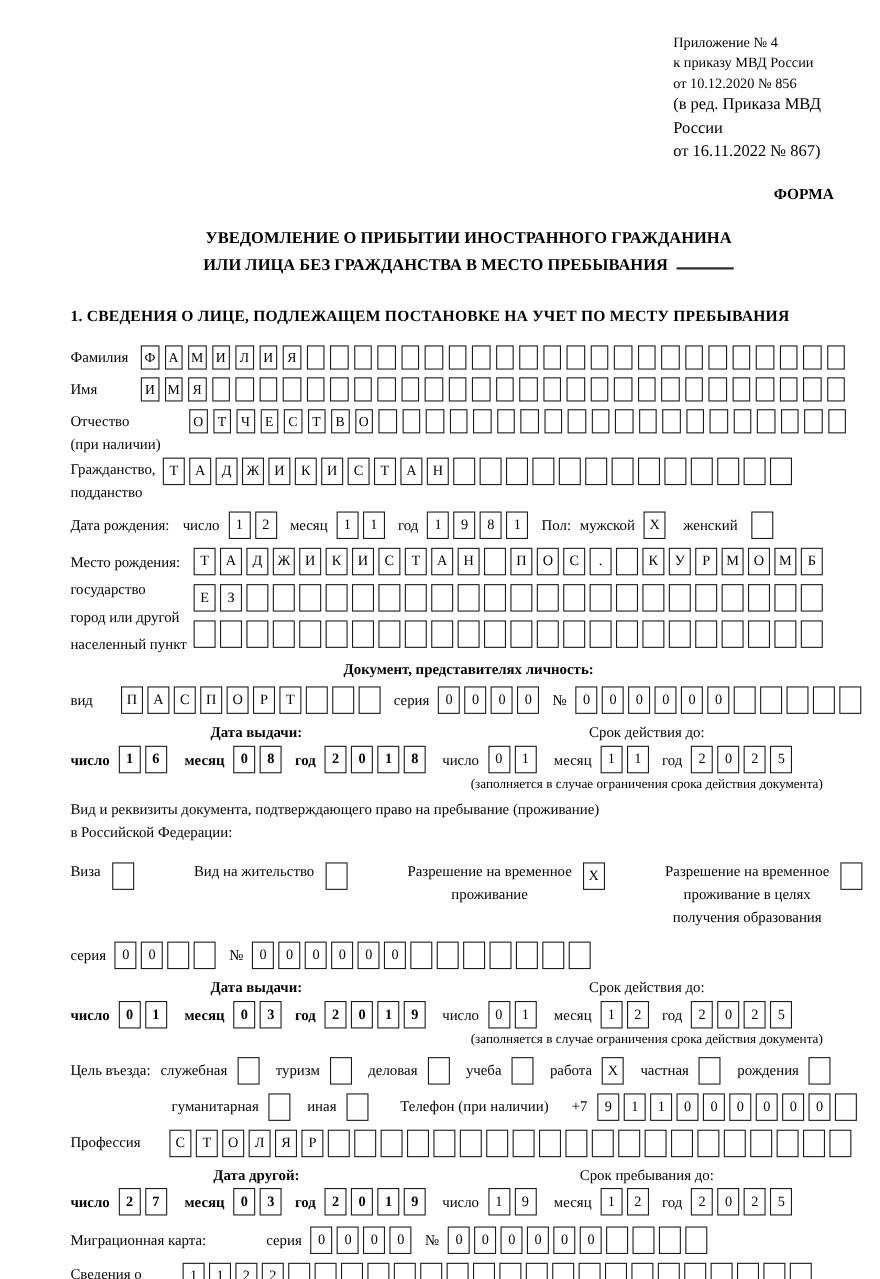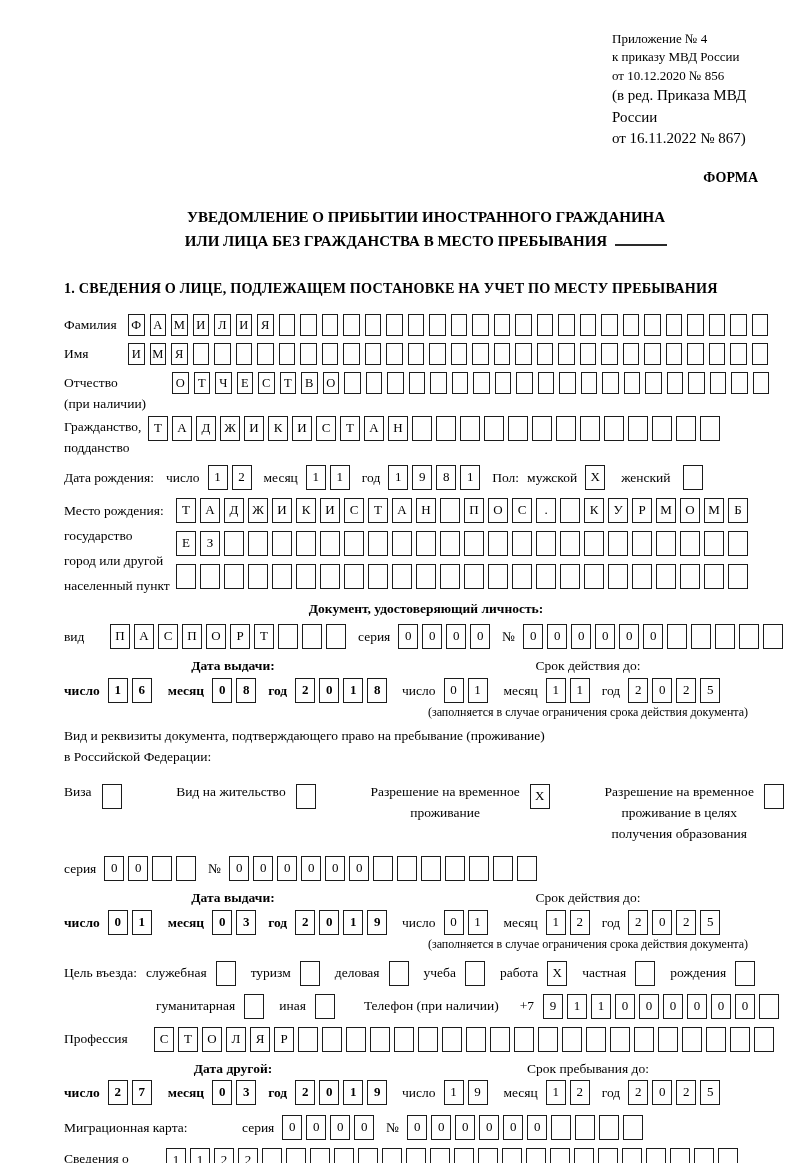--- a/index.html
+++ b/index.html
@@ -330,21 +330,21 @@
           <span class="cell"></span>
           <span class="cell"></span>
           <span class="cell"></span>
           <span class="cell"></span>
           <span class="cell"></span>
           <span class="cell"></span>
         </span>
     </span>
   </div>
 
-  <div style="text-align:center;font-weight:bold;margin:2px 0 6px 0;">Документ, удостоверяющий личность:</div>
+  <div style="text-align:center;font-weight:bold;margin:2px 0 6px 0;">Документ, представителях личность:</div>
 
   <div class="row">
     <span class="lbl" style="width:46px">вид</span>
     <span class="cells md">
         <span class="cell">П</span>
         <span class="cell">А</span>
         <span class="cell">С</span>
         <span class="cell">П</span>
         <span class="cell">О</span>
         <span class="cell">Р</span>

